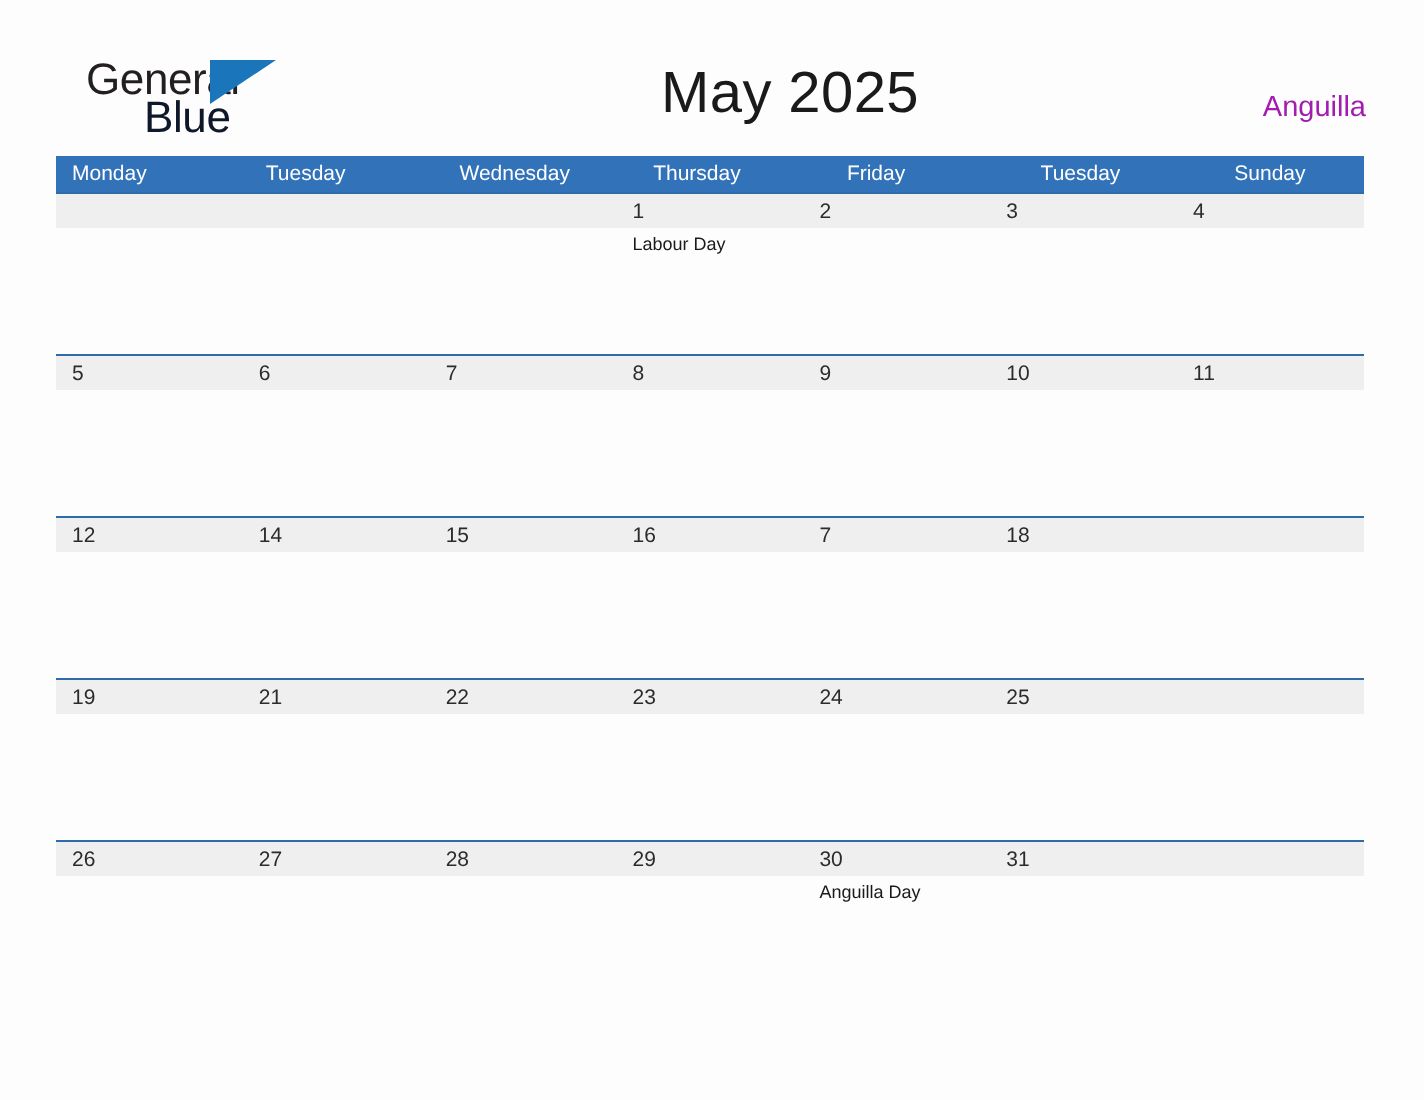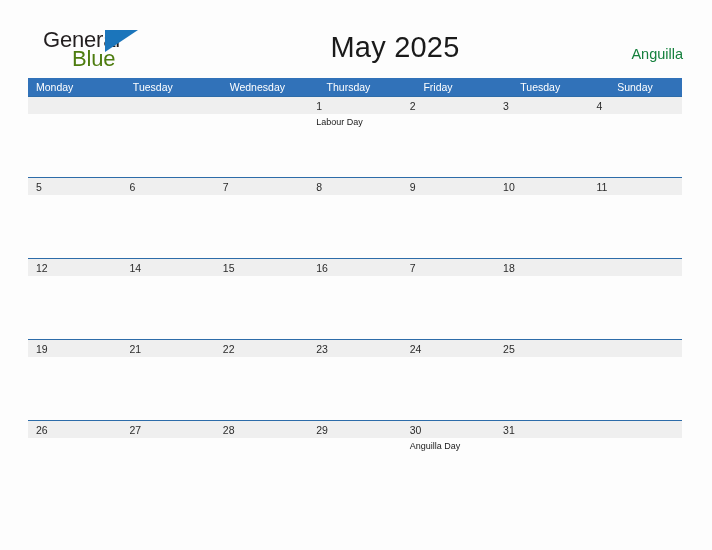--- a/index.html
+++ b/index.html
@@ -43,21 +43,21 @@
     color: #231f20;
     line-height: 22px;
     white-space: nowrap;
   }
   .logo-blue {
     position: absolute;
     left: 29px;
     top: 19px;
     font-size: 22px;
     letter-spacing: -0.2px;
-    color: #4d7c0f;
+    color: #0f172a;
     line-height: 22px;
     white-space: nowrap;
   }
   .logo-triangle {
     position: absolute;
     left: 62px;
     top: 1px;
     width: 0;
     height: 0;
     border-left: 33px solid #1b75bb;
@@ -77,21 +77,21 @@
     letter-spacing: 0.2px;
     padding-left: 39px;
   }
 
   
   .cal-country {
     position: absolute;
     right: 29px;
     top: 45px;
     font-size: 14.5px;
-    color: #15803d;
+    color: #a21caf;
     line-height: 18px;
     white-space: nowrap;
   }
 
   
   .calendar {
     position: absolute;
     left: 28px;
     top: 78px;
     width: 654px;

